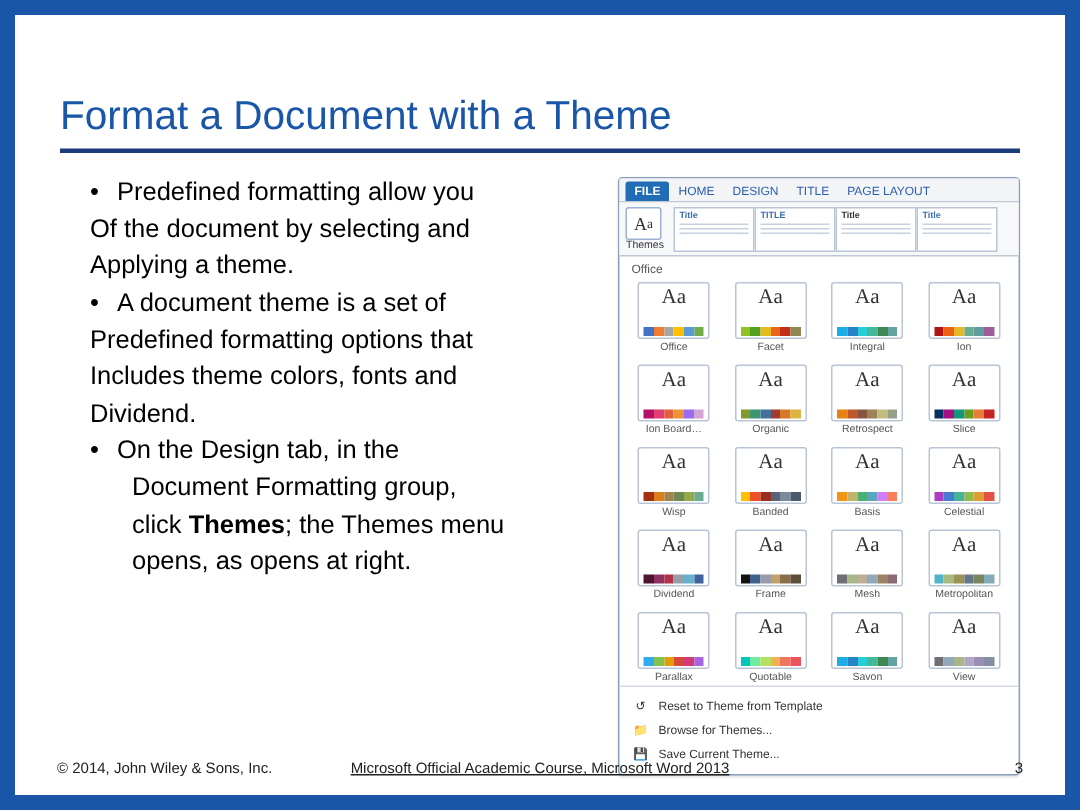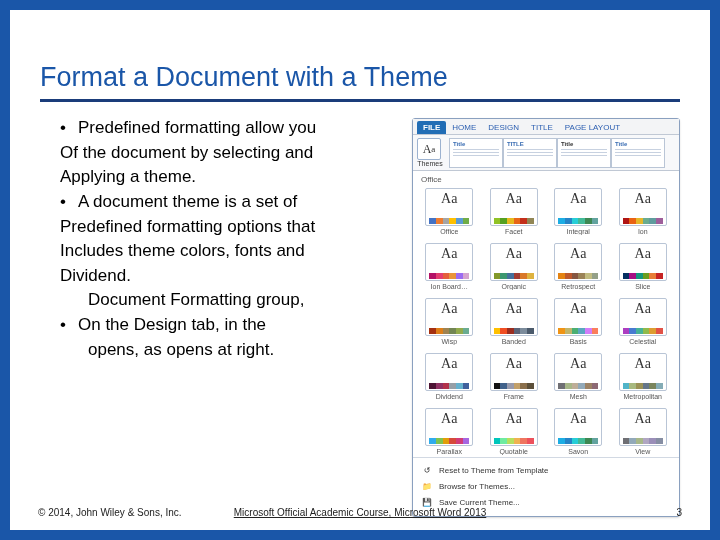--- a/index.html
+++ b/index.html
@@ -111,22 +111,23 @@
 
   <div class="content-row">
     <div class="bullets">
       <p class="b1"><span class="bullet-dot">•</span><span>Predefined formatting allow you</span></p>
       <p class="b1">Of the document by selecting and</p>
       <p class="b1">Applying a theme.</p>
       <p class="b1"><span class="bullet-dot">•</span><span>A document theme is a set of</span></p>
       <p class="b1">Predefined formatting options that</p>
       <p class="b1">Includes theme colors, fonts and</p>
       <p class="b1">Dividend.</p>
+      <p class="b1"><span class="bullet-dot">•</span><span>On the Design tab, in the</span></p>
       <p class="b1 indent">Document Formatting group,</p>
-      <p class="b1"><span class="bullet-dot">•</span><span>On the Design tab, in the</span></p>
+      <p class="b1 indent"><span>click </span><b>Themes</b><span>; the Themes menu</span></p>
       <p class="b1 indent">opens, as opens at right.</p>
     </div>
 
     <div class="img-col">
       <div class="themes-panel">
         <div class="ribbon">
           <div class="ribbon-tabs">
             <div class="file">FILE</div>
             <div>HOME</div>
             <div>DESIGN</div>

